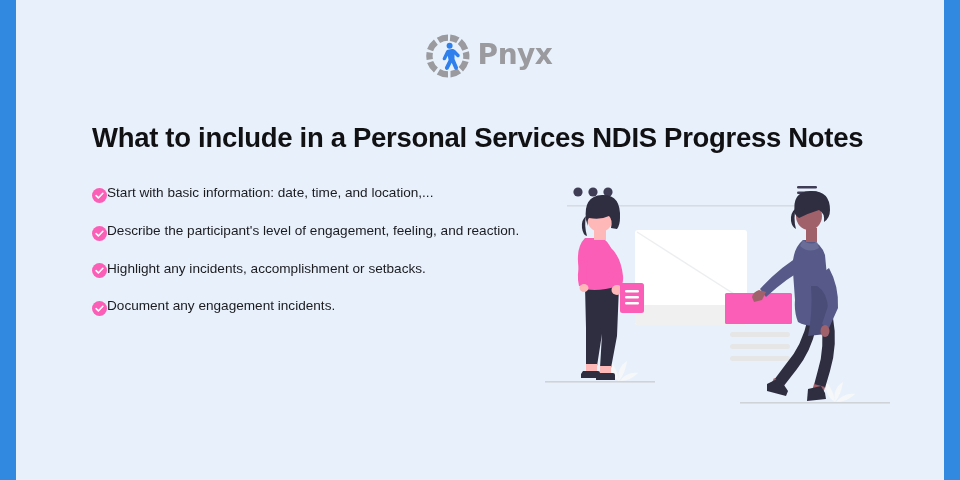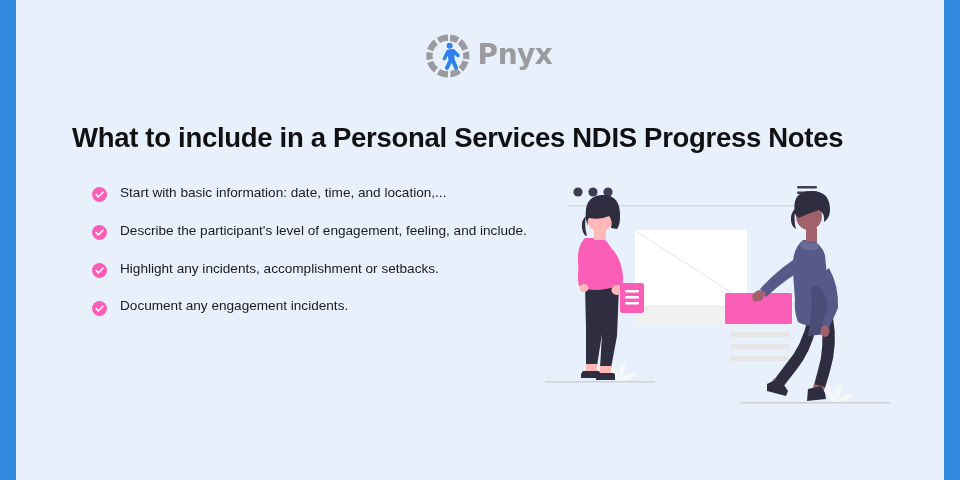--- a/index.html
+++ b/index.html
@@ -54,43 +54,42 @@
     color: #9a9a9f;
     letter-spacing: -0.5px;
     line-height: 1;
     padding-bottom: 2px;
   }
 
   
   .title {
     position: absolute;
     top: 103px;
-    left: 72px;
+    left: 92px;
     width: 800px;
     font-size: 27.5px;
     font-weight: 700;
     color: #111114;
     letter-spacing: -0.3px;
     line-height: 1.2;
   }
 
   
   .bullets {
     position: absolute;
     top: 184px;
     left: 92px;
     width: 440px;
     list-style: none;
     margin: 0;
     padding: 0;
   }
   .bullet {
     display: flex;
-    align-items: center;
-    gap: 13px;
+    align-items: flex-end;
     margin-bottom: 19px;
   }
   .check-icon {
     flex: 0 0 auto;
     width: 15px;
     height: 15px;
     margin-top: 3px;
     display: block;
   }
   .bullet-text {
@@ -151,21 +150,21 @@
         <circle cx="8" cy="8" r="8" fill="#fb5eb6"></circle>
         <path d="M4.4 8.2 L6.8 10.6 L11.6 5.6" fill="none" stroke="#ffffff" stroke-width="1.7" stroke-linecap="round" stroke-linejoin="round"></path>
       </svg>
       <span class="bullet-text">Start with basic information: date, time, and location,...</span>
     </li>
     <li class="bullet">
       <svg class="check-icon" viewBox="0 0 16 16">
         <circle cx="8" cy="8" r="8" fill="#fb5eb6"></circle>
         <path d="M4.4 8.2 L6.8 10.6 L11.6 5.6" fill="none" stroke="#ffffff" stroke-width="1.7" stroke-linecap="round" stroke-linejoin="round"></path>
       </svg>
-      <span class="bullet-text">Describe the participant's level of engagement, feeling, and include.</span>
+      <span class="bullet-text">Describe the participant's level of engagement, feeling, and reaction.</span>
     </li>
     <li class="bullet">
       <svg class="check-icon" viewBox="0 0 16 16">
         <circle cx="8" cy="8" r="8" fill="#fb5eb6"></circle>
         <path d="M4.4 8.2 L6.8 10.6 L11.6 5.6" fill="none" stroke="#ffffff" stroke-width="1.7" stroke-linecap="round" stroke-linejoin="round"></path>
       </svg>
       <span class="bullet-text">Highlight any incidents, accomplishment or setbacks.</span>
     </li>
     <li class="bullet">
       <svg class="check-icon" viewBox="0 0 16 16">

